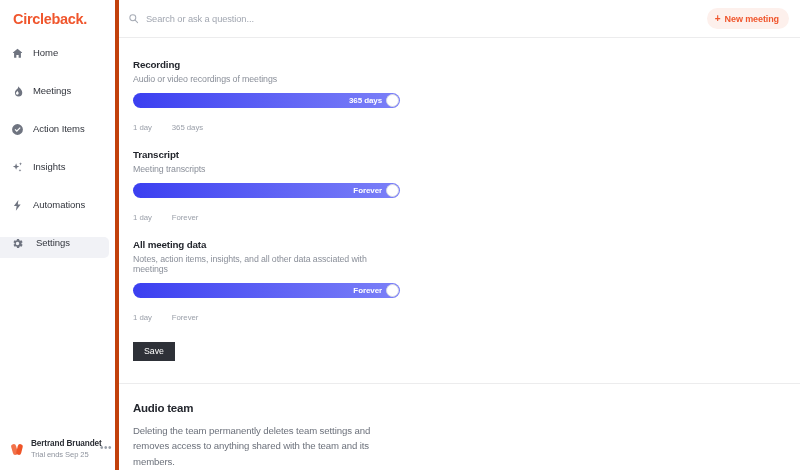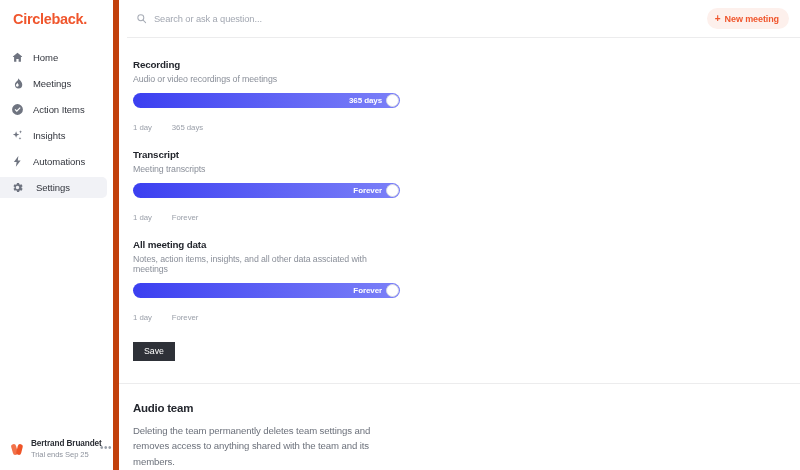--- a/index.html
+++ b/index.html
@@ -20,21 +20,21 @@
     display: flex;
     background: #ffffff;
   }
 
   
   .sidebar {
     width: 119px;
     height: 470px;
     flex: 0 0 119px;
     background: #ffffff;
-    border-right: 6px solid #c2410c;
+    border-right: 4px solid #c2410c;
     position: relative;
     display: flex;
     flex-direction: column;
   }
 
   .brand {
     padding: 11px 0 0 13px;
     font-size: 14.5px;
     font-weight: bold;
     letter-spacing: -0.3px;
@@ -46,30 +46,29 @@
   .nav {
     margin-top: 20px;
     display: flex;
     flex-direction: column;
     gap: 1px;
     padding: 0 6px 0 0;
   }
 
   .nav-item {
     display: flex;
-    align-items: center;
     gap: 9px;
     height: 21px;
     padding: 0 8px 0 11px;
     border-radius: 0 5px 5px 0;
     cursor: pointer;
     margin-bottom: 0;
   }
 
-  .nav-item + .nav-item { margin-top: 4px; }
+  .nav-item + .nav-item { margin-top: 16px; }
 
   .nav-list > div { margin-bottom: 0; }
 
   .nav-item.active {
     background: #f1f2f6;
     gap: 12px;
   }
 
   .nav-icon {
     width: 13px;
@@ -146,21 +145,21 @@
   .main {
     flex: 1 1 auto;
     height: 470px;
     position: relative;
     overflow: hidden;
     background: #ffffff;
   }
 
   .topbar {
     position: absolute;
-    top: 0; left: 8px; right: 0;
+    top: 0; left: 0; right: 0;
     height: 38px;
     background: #ffffff;
     border-bottom: 1px solid #ececed;
     display: flex;
     align-items: center;
     padding: 0 11px 0 9px;
     z-index: 5;
   }
 
   .search {

